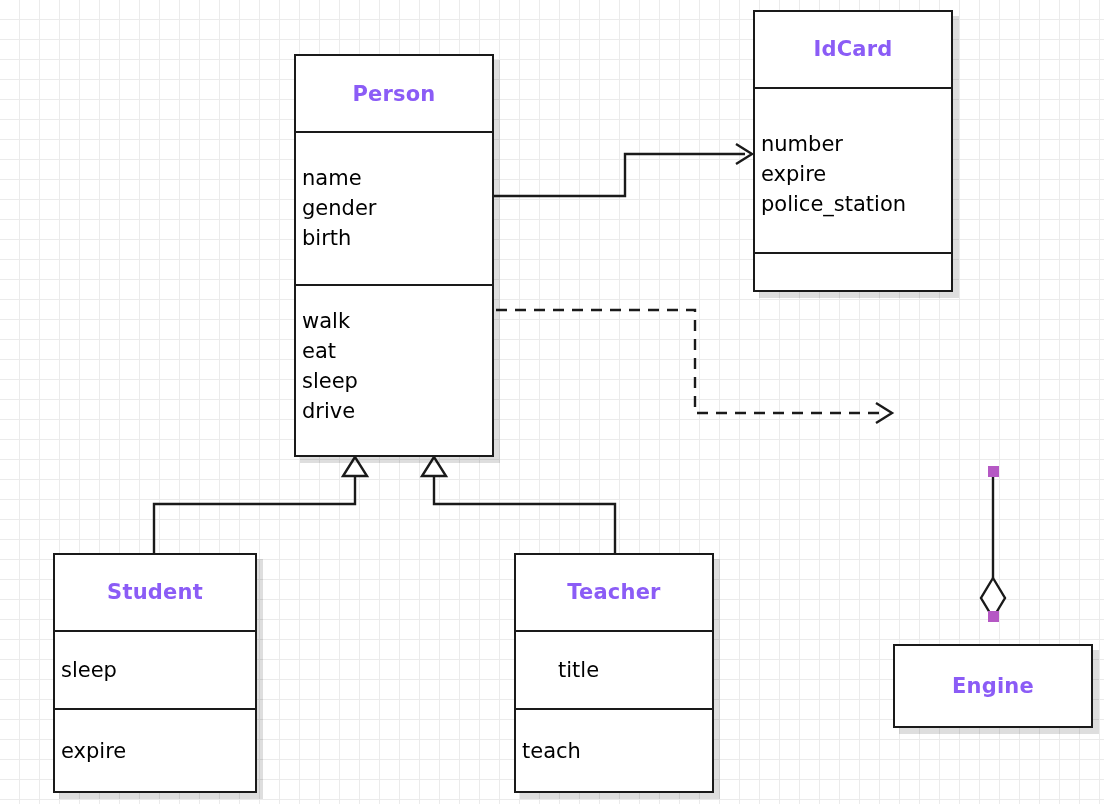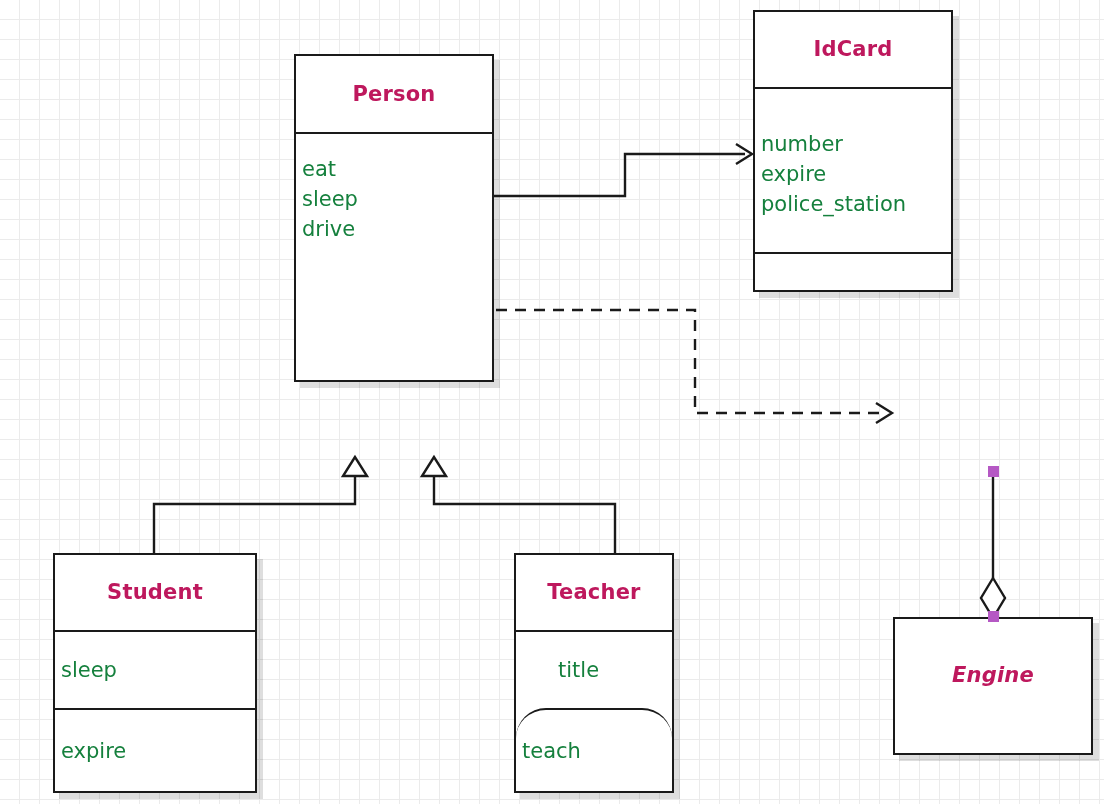--- a/index.html
+++ b/index.html
@@ -42,30 +42,30 @@
   }
   .compartment + .compartment {
     border-top: 2px solid #1a1a1a;
   }
   .class-title {
     display: flex;
     align-items: center;
     justify-content: center;
     font-weight: bold;
     font-size: 21px;
-    color: #be185d;
+    color: #8b5cf6;
     letter-spacing: 0.2px;
   }
   .member-list {
     display: flex;
     flex-direction: column;
     justify-content: center;
     padding-left: 6px;
     font-size: 21px;
-    color: #15803d;
+    color: #000000;
     line-height: 30px;
   }
   .member-list.top {
     justify-content: flex-start;
   }
   .member {
     white-space: nowrap;
   }
   .handle {
     position: absolute;
@@ -100,23 +100,29 @@
       <polyline points="615,553 615,504 434,504 434,474" fill="none" stroke="#1a1a1a" stroke-width="2.4"></polyline>
       <polygon points="434,457 422,476 446,476" fill="#ffffff" stroke="#1a1a1a" stroke-width="2.4"></polygon>
     </g>
 
     <g>
       <polyline points="993,472 993,578" fill="none" stroke="#1a1a1a" stroke-width="2.4"></polyline>
       <polygon points="993,578 1005,598 993,618 981,598" fill="#ffffff" stroke="#1a1a1a" stroke-width="2.4"></polygon>
     </g>
   </svg>
 
-  <div class="uml-class" style="left:294px; top:54px; width:200px; height:328px;">
+  <div class="uml-class" style="left:294px; top:54px; width:200px; height:403px;">
     <div class="compartment class-title" style="height:76px;">Person</div>
+    <div class="compartment member-list" style="height:154px;">
+      <div class="member">name</div>
+      <div class="member">gender</div>
+      <div class="member">birth</div>
+    </div>
     <div class="compartment member-list top" style="height:173px; padding-top:20px;">
+      <div class="member">walk</div>
       <div class="member">eat</div>
       <div class="member">sleep</div>
       <div class="member">drive</div>
     </div>
   </div>
 
   <div class="uml-class" style="left:753px; top:10px; width:200px; height:282px;">
     <div class="compartment class-title" style="height:76px;">IdCard</div>
     <div class="compartment member-list top" style="height:167px; padding-top:40px;">
       <div class="member">number</div>
@@ -129,31 +135,31 @@
   <div class="uml-class" style="left:53px; top:553px; width:204px; height:240px;">
     <div class="compartment class-title" style="height:76px;">Student</div>
     <div class="compartment member-list" style="height:80px;">
       <div class="member">sleep</div>
     </div>
     <div class="compartment member-list" style="height:84px;">
       <div class="member">expire</div>
     </div>
   </div>
 
-  <div class="uml-class" style="left:514px; top:553px; width:160px; height:240px;">
+  <div class="uml-class" style="left:514px; top:553px; width:200px; height:240px;">
     <div class="compartment class-title" style="height:76px;">Teacher</div>
     <div class="compartment member-list" style="height:80px;padding-left:42px;">
       <div class="member">title</div>
     </div>
-    <div class="compartment member-list" style="height:84px;border-radius:30px;">
+    <div class="compartment member-list" style="height:84px;">
       <div class="member">teach</div>
     </div>
   </div>
 
 
-  <div class="uml-class" style="left:893px; top:617px; width:200px; height:138px;font-style:italic;">
+  <div class="uml-class" style="left:893px; top:644px; width:200px; height:84px;">
     <div class="compartment class-title" style="height:112px;">Engine</div>
   </div>
 
   <div class="handle" style="left:988px; top:466px;"></div>
   <div class="handle" style="left:988px; top:611px;"></div>
 
 </div>
 
 </body></html>

